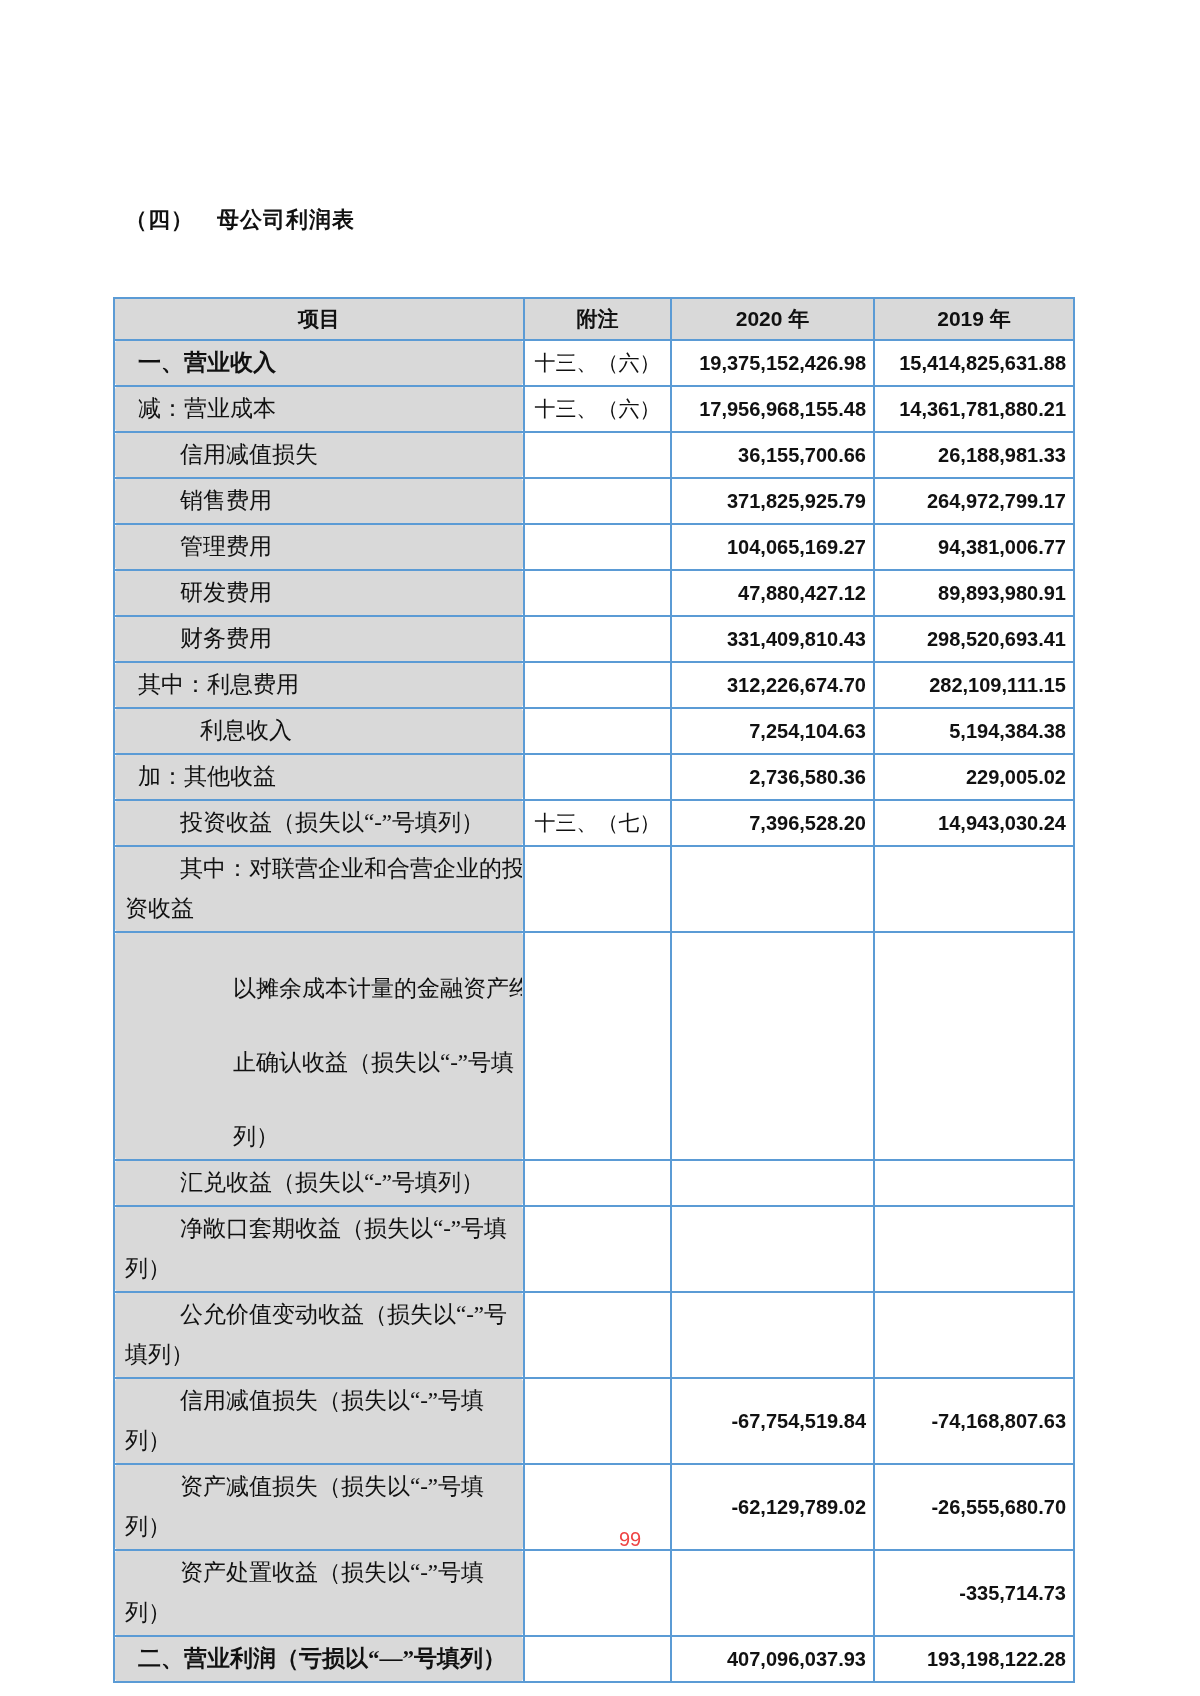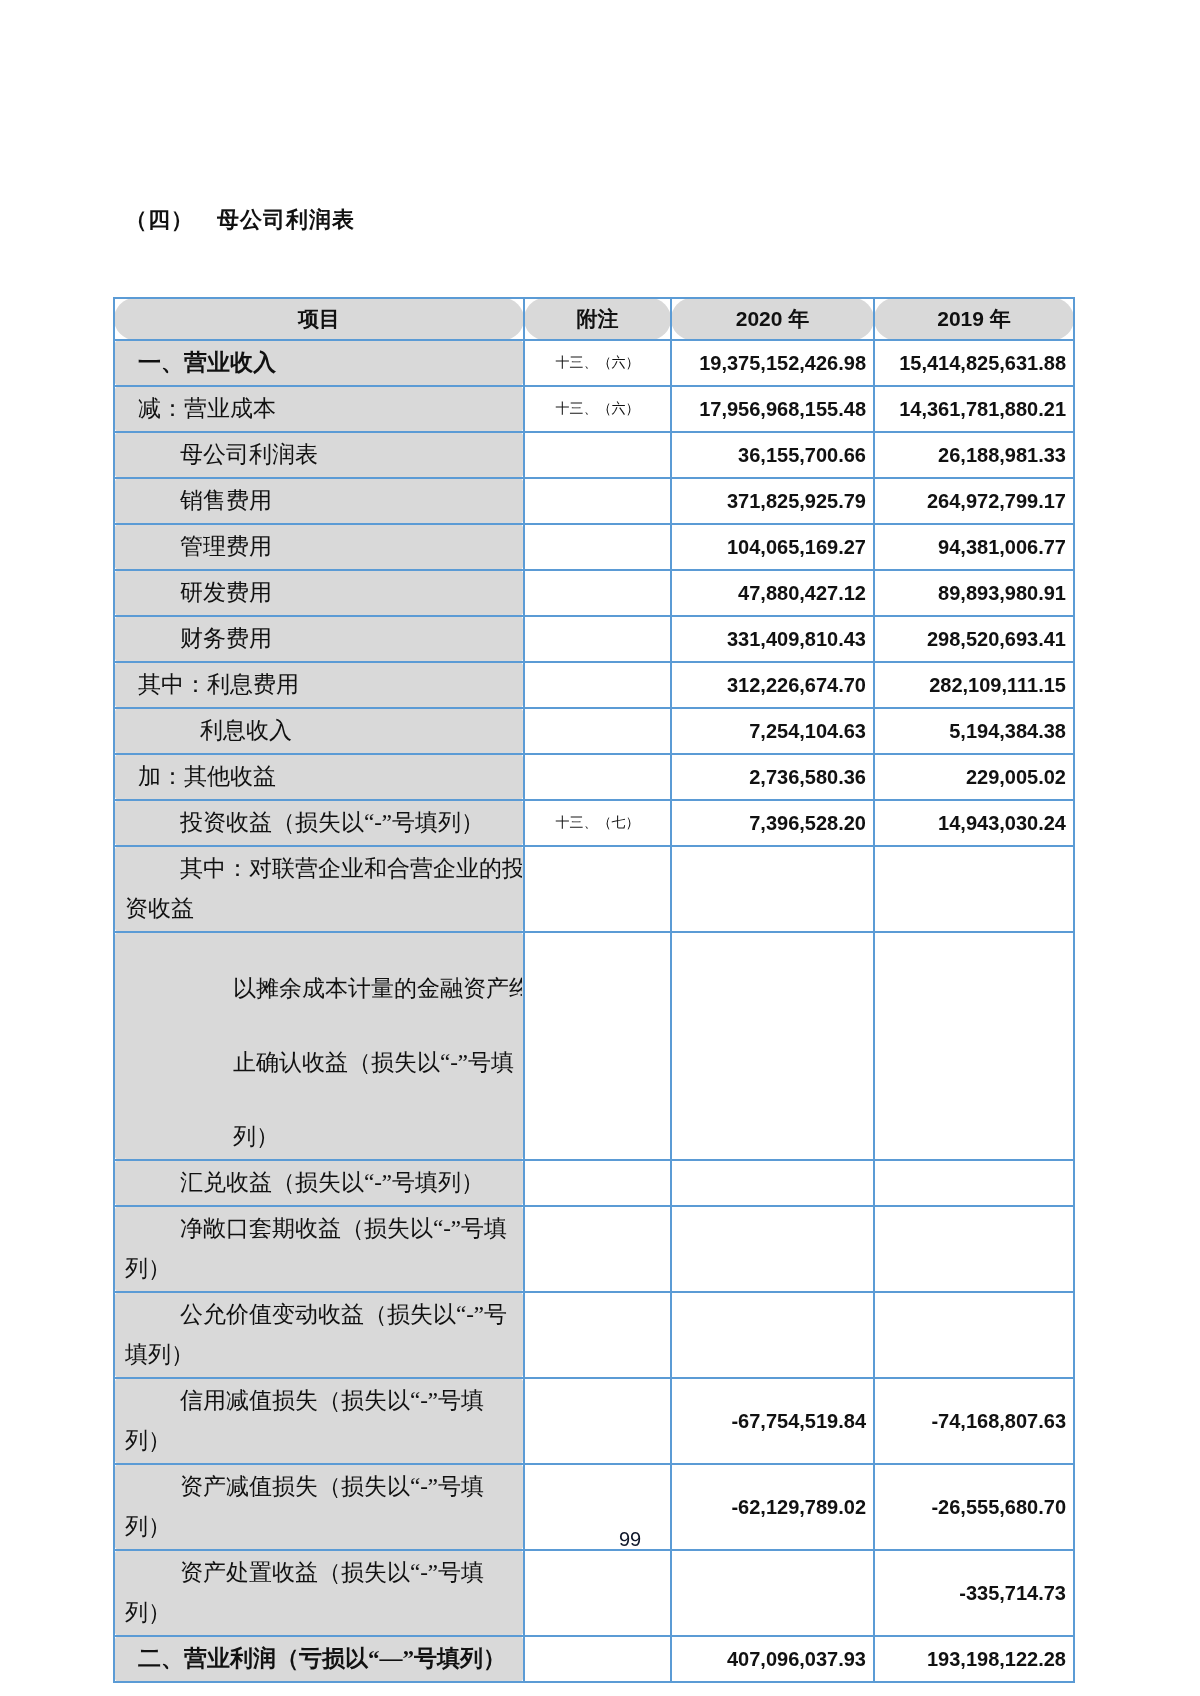--- a/index.html
+++ b/index.html
@@ -53,36 +53,35 @@
     overflow:hidden;
   }
   table.fin th{
     height:40px;
     background:var(--cellgray);
     font-family:"Liberation Sans","DejaVu Sans",sans-serif;
     font-weight:bold;
     font-size:21px;
     text-align:center;
     padding:0;
-    border-radius:21px;
   }
   tr.rows-1{height:42px;}
   tr.rows-2{height:81px;}
   tr.rows-3{height:123px;}
   td.c-item{
     background:var(--cellgray);
     font-size:23px;
     padding:2px 6px 2px 10px;
     line-height:40px;
     border-radius:6px;
   }
   td.c-note{
     background:#ffffff;
     text-align:center;
-    font-size:14px;
+    font-size:21px;
     padding:0;
   }
   td.c-num{
     background:#ffffff;
     text-align:right;
     padding:0 7px 0 0;
     font-family:"Liberation Sans","DejaVu Sans",sans-serif;
     font-weight:700;
     font-size:20px;
   }
@@ -94,21 +93,21 @@
   .lbl-line.i3{padding-left:108px;margin-top:34px;}
   .lbl-line.ic{padding-left:0;}
   .page-footer{
     position:absolute;
     top:1528px;
     left:113px;
     width:1034px;
     text-align:center;
     font-family:"Liberation Sans","DejaVu Sans",sans-serif;
     font-size:20px;
-    color:#0f172a;
+    color:#ef4444;
   }
 </style>
 </head>
 <body>
 
 <div class="page">
 
   <div class="section-title">（四）　母公司利润表</div>
 
   <div class="unit-label">单位：元</div>
@@ -140,21 +139,21 @@
         <tr class="rows-1">
           <td class="c-item">
             <div class="lbl-line i0">减：营业成本</div>
           </td>
           <td class="c-note">十三、（六）</td>
           <td class="c-num">17,956,968,155.48</td>
           <td class="c-num">14,361,781,880.21</td>
         </tr>
         <tr class="rows-1">
           <td class="c-item">
-            <div class="lbl-line i1">母公司利润表</div>
+            <div class="lbl-line i1">信用减值损失</div>
           </td>
           <td class="c-note"></td>
           <td class="c-num">36,155,700.66</td>
           <td class="c-num">26,188,981.33</td>
         </tr>
         <tr class="rows-1">
           <td class="c-item">
             <div class="lbl-line i1">销售费用</div>
           </td>
           <td class="c-note"></td>

